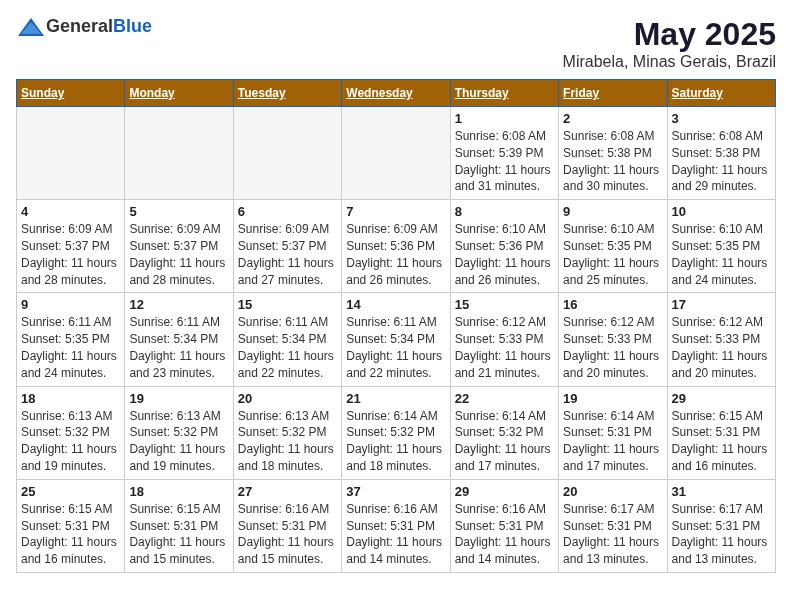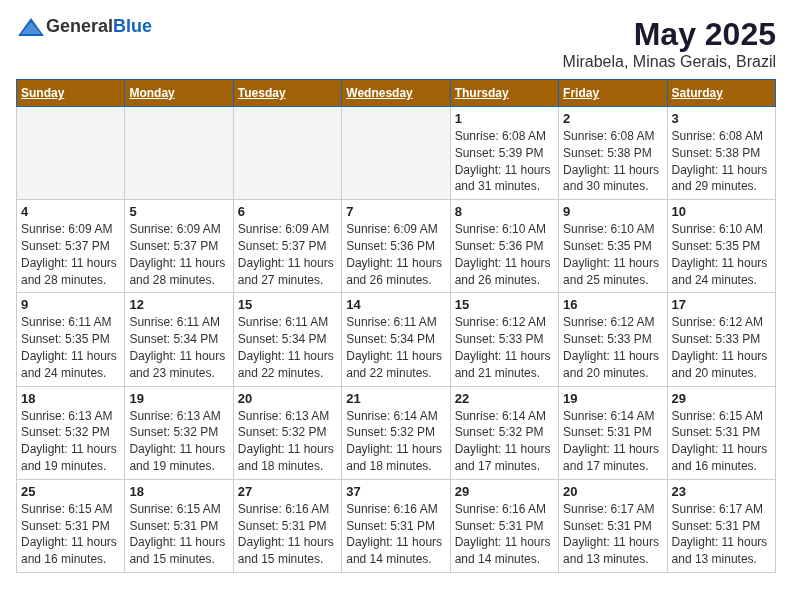--- a/index.html
+++ b/index.html
@@ -244,18 +244,18 @@
         </td>
         <td>
           <div class="day-number">29</div>
           <div class="day-info">Sunrise: 6:16 AM<br>Sunset: 5:31 PM<br>Daylight: 11 hours and 14 minutes.</div>
         </td>
         <td>
           <div class="day-number">20</div>
           <div class="day-info">Sunrise: 6:17 AM<br>Sunset: 5:31 PM<br>Daylight: 11 hours and 13 minutes.</div>
         </td>
         <td>
-          <div class="day-number">23</div>
+          <div class="day-number">31</div>
           <div class="day-info">Sunrise: 6:17 AM<br>Sunset: 5:31 PM<br>Daylight: 11 hours and 13 minutes.</div>
         </td>
       </tr>
     </tbody>
 </table>
 
 </body></html>

